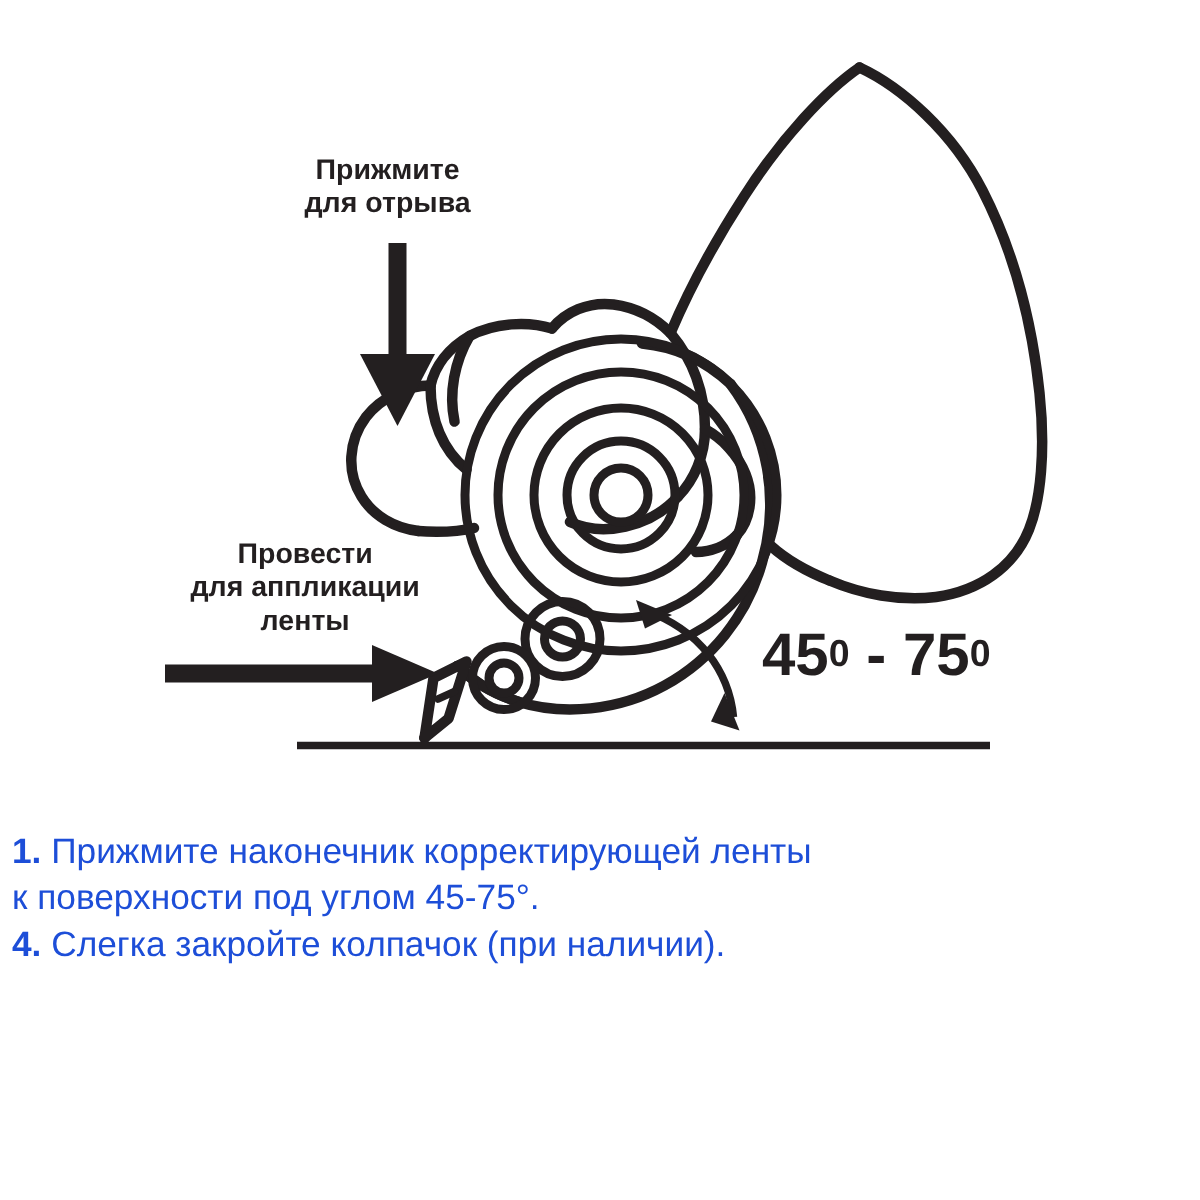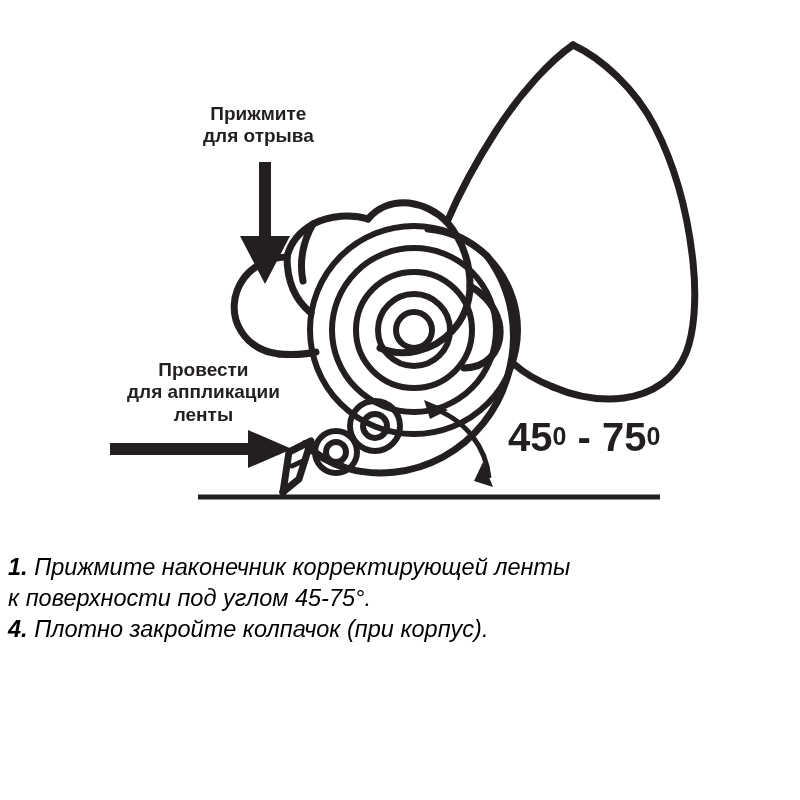--- a/index.html
+++ b/index.html
@@ -66,24 +66,23 @@
     position: absolute;
     left: 0;
     top: 552px;
     width: 800px;
     padding: 0 8px;
     box-sizing: border-box;
   }
   .step {
     font-size: 23.5px;
     line-height: 1.30;
-    color: #000000;
+    color: #1d4ed8;
     margin: 0 0 1px 0;
     white-space: pre-wrap;
-    font-style: italic;
   }
   .step .num {
     font-weight: bold;
   }
 </style>
 </head>
 <body>
 
 <div id="page">
 
@@ -179,16 +178,16 @@
     <div class="lbl" id="label-draw">Провести
 для аппликации
 ленты</div>
 
     <div class="lbl" id="label-angle"><span>45</span><span class="deg">0</span><span> - </span><span>75</span><span class="deg">0</span></div>
   </div>
 
   <div id="instructions">
     <p class="step"><span class="num">1.</span><span> Прижмите наконечник корректирующей ленты
 к поверхности под углом 45-75°.</span></p>
-    <p class="step"><span class="num">4.</span><span> Плотно закройте колпачок (при корпус).</span></p>
+    <p class="step"><span class="num">4.</span><span> Слегка закройте колпачок (при наличии).</span></p>
   </div>
 
 </div>
 
 </body></html>

